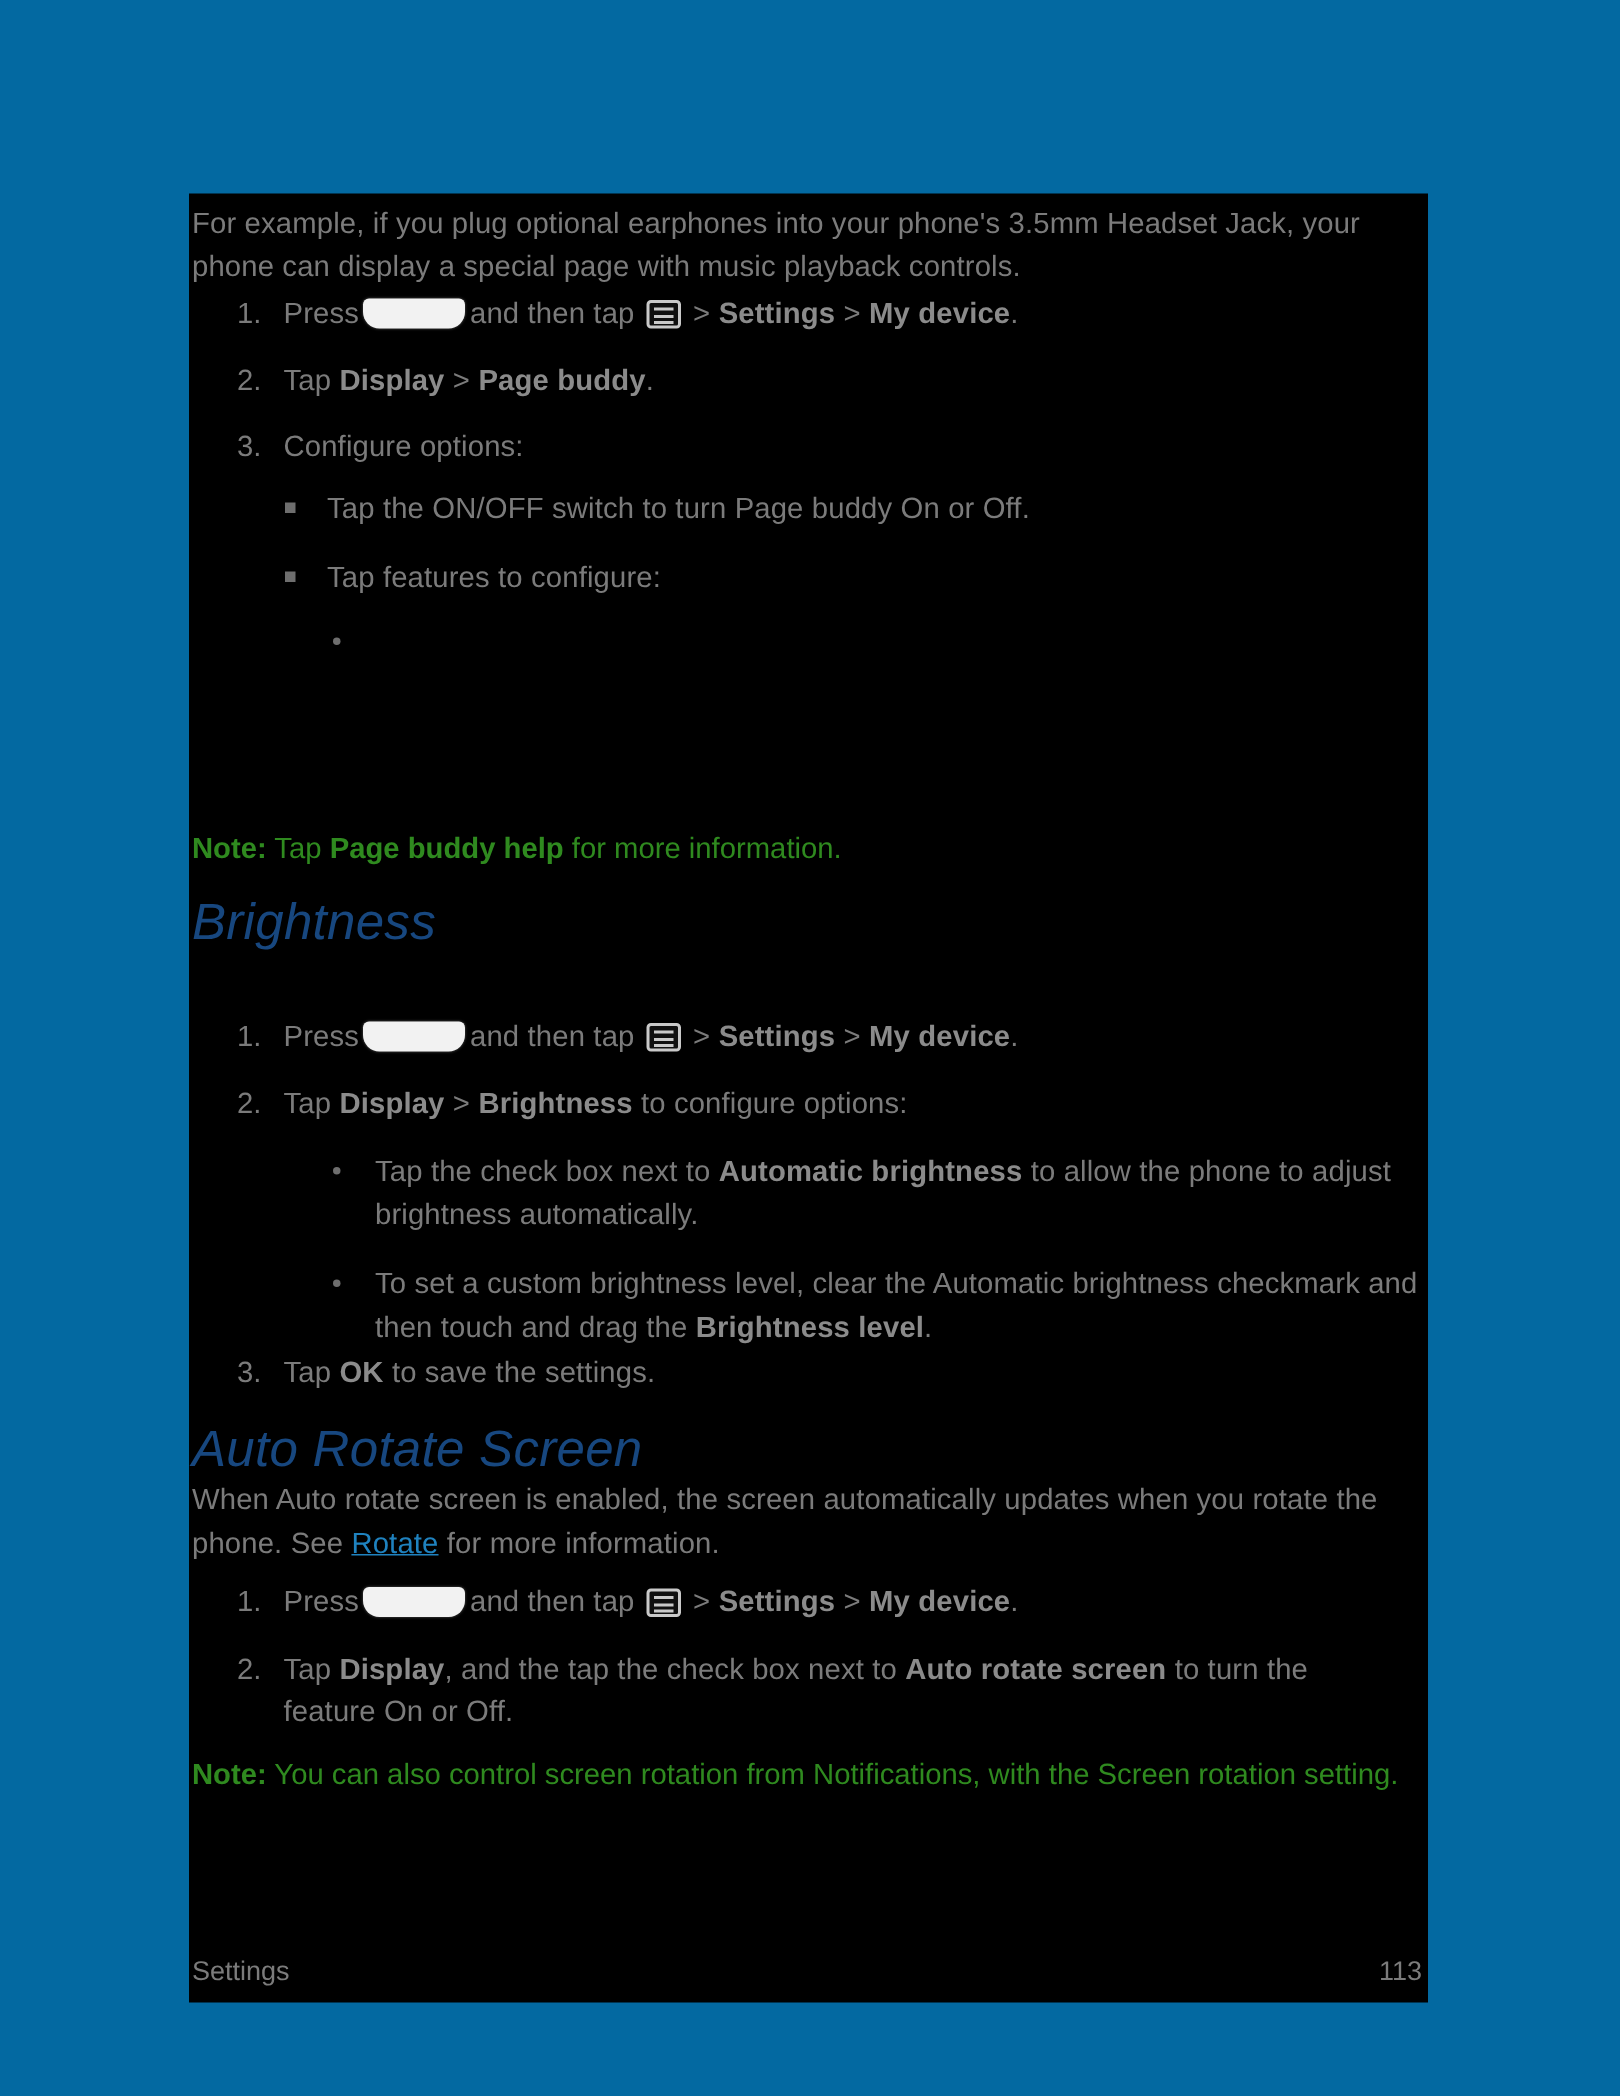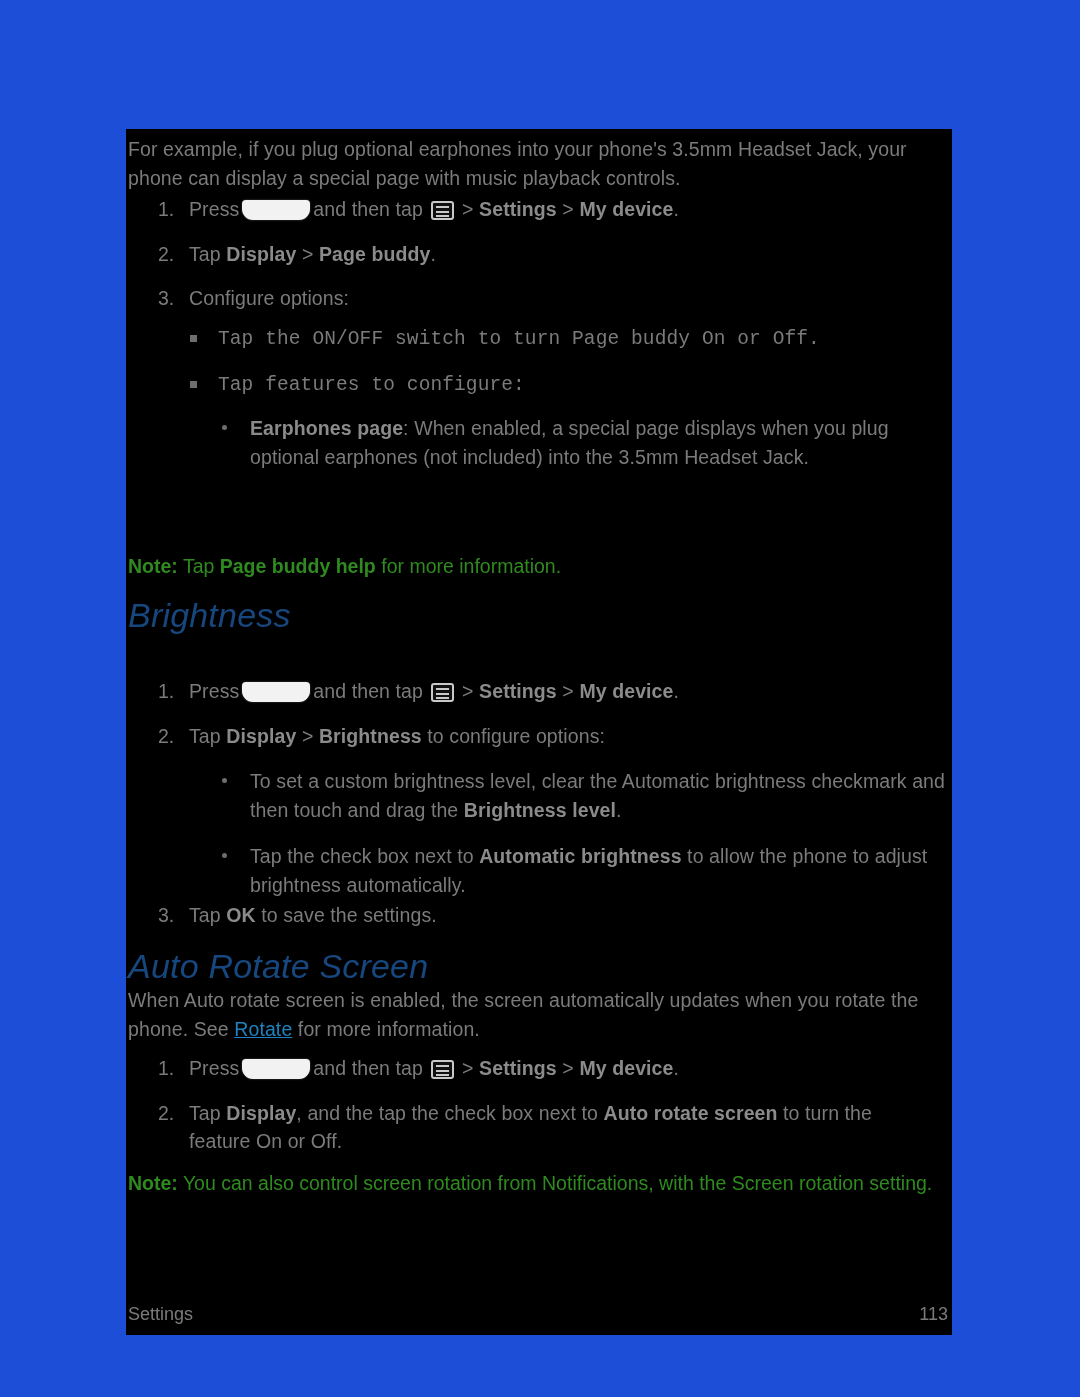--- a/index.html
+++ b/index.html
@@ -13,21 +13,21 @@
     height: 1397px;
     font-family: "Liberation Sans", sans-serif;
     overflow: hidden;
   }
 
   #page {
     position: absolute;
     left: 0; top: 0;
     width: 1080px;
     height: 1397px;
-    background: #1d4ed8;
+    background: #0369a1;
   }
 
   
   #content-plate {
     position: absolute;
     left: 126px;
     top: 129px;
     width: 826px;
     height: 1206px;
     background: #000000;
@@ -70,21 +70,21 @@
   .oitem .num {
     position: absolute;
     left: 32px;
     top: 0;
     color: #7b7b7b;
     font-size: 19.5px;
     line-height: 28.5px;
   }
 
   
-  .sqlist { position: absolute; width: 790px; font-family: Liberation Mono, monospace; }
+  .sqlist { position: absolute; width: 790px; }
   .sqitem {
     position: relative;
     padding-left: 92px;
     margin-bottom: 17px;
   }
   .sqitem .sqmark {
     position: absolute;
     left: 64px;
     top: 10px;
     width: 7px;
@@ -226,21 +226,20 @@
       </div>
       <div class="sqitem">
         <span class="sqmark"></span>
         <p class="para">Tap features to configure:</p>
       </div>
     </div>
 
     <div class="dlist" style="top:285px; width:820px;">
       <div class="ditem">
         <span class="dmark"></span>
-        <p class="para"><b>Earphones page</b><span>: When enabled, a special page displays when you plug optional earphones (not included) into the 3.5mm Headset Jack.</span></p>
       </div>
     </div>
 
     <div class="note" style="top:423px;">
       <b>Note:</b><span> Tap </span><b>Page buddy help</b><span> for more information.</span>
     </div>
 
     <h2 class="h2" style="top:466px;">Brightness</h2>
 
     <div class="olist" style="top:548px;">
@@ -250,25 +249,25 @@
       </div>
       <div class="oitem">
         <span class="num">2.</span>
         <p class="para"><span>Tap</span> <b>Display</b> <span>&gt;</span> <b>Brightness</b><span> to configure options:</span></p>
       </div>
     </div>
 
     <div class="dlist" style="top:638px; width:822px;">
       <div class="ditem" style="padding-left:124px;">
         <span class="dmark"></span>
-        <p class="para"><span>To set a custom brightness level, clear the Automatic brightness checkmark and then touch and drag the </span><b>Brightness level</b><span>.</span></p>
+        <p class="para"><span>Tap the check box next to </span><b>Automatic brightness</b><span> to allow the phone to adjust brightness automatically.</span></p>
       </div>
       <div class="ditem" style="padding-left:124px;">
         <span class="dmark"></span>
-        <p class="para"><span>Tap the check box next to </span><b>Automatic brightness</b><span> to allow the phone to adjust brightness automatically.</span></p>
+        <p class="para"><span>To set a custom brightness level, clear the Automatic brightness checkmark and then touch and drag the </span><b>Brightness level</b><span>.</span></p>
       </div>
     </div>
 
     <div class="olist" style="top:772px;">
       <div class="oitem">
         <span class="num">3.</span>
         <p class="para"><span>Tap</span> <b>OK</b><span> to save the settings.</span></p>
       </div>
     </div>
 

